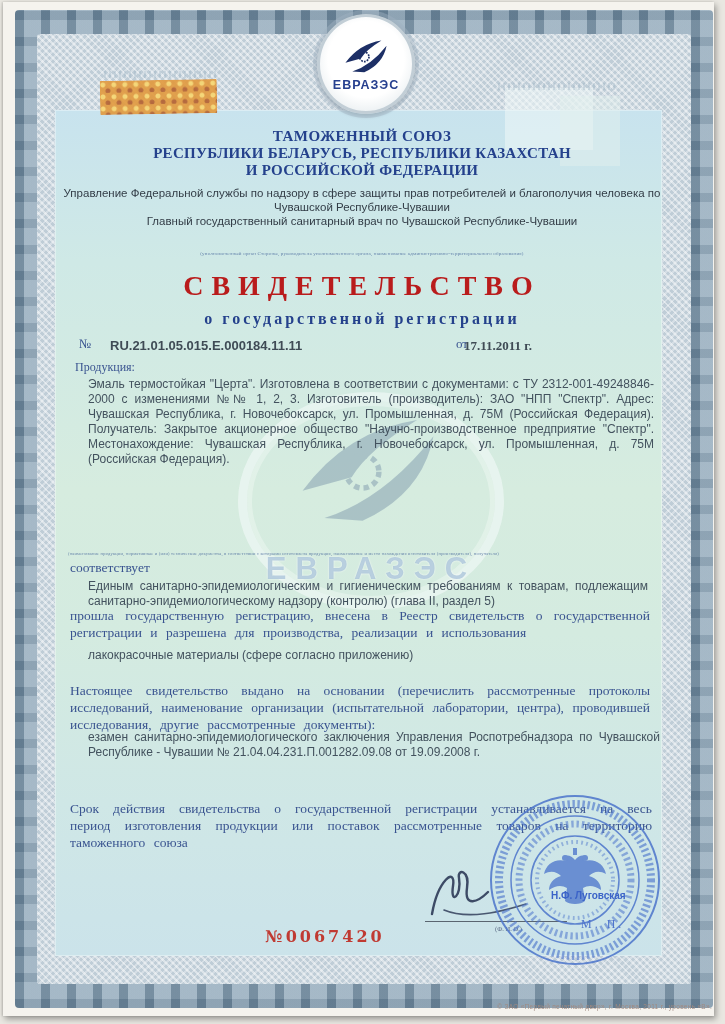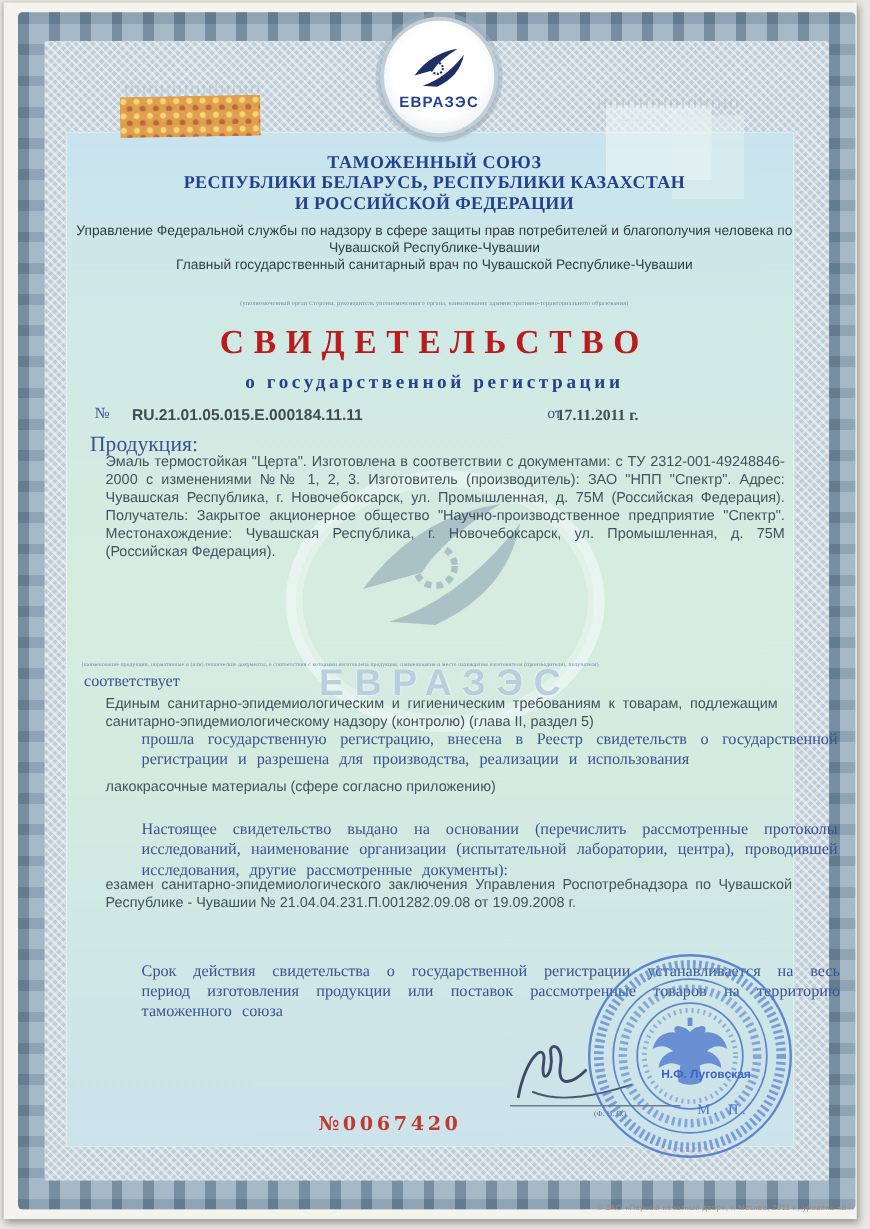--- a/index.html
+++ b/index.html
@@ -31,21 +31,21 @@
   .hdr1{font-size:15px;letter-spacing:.5px;font-family:Liberation Serif, serif;}
   .hdr2{font-size:15px;letter-spacing:.3px;}
   .orgline{font-size:11.5px;line-height:14px;color:#323c46;}
   .tinycap{font-size:5px;color:#4a6a9c;letter-spacing:.2px;white-space:nowrap;overflow:hidden;opacity:.8;}
   .title-main{font-size:28px;letter-spacing:8px;color:#b91c1c;text-align:center;}
   .title-sub{font-size:16px;letter-spacing:3px;color:#24418c;margin-top:8px;}
   .numrow span{position:absolute;white-space:nowrap;}
   .lbl{font-size:13px;color:#3a5490;}
   .val{font-family:"Liberation Sans",sans-serif;font-weight:bold;font-size:13px;color:#3f4b55;}
   .body-sans{font-size:12px;line-height:15px;color:#43525e;text-align:justify;}
-  .body-serif{font-size:13.5px;line-height:17px;color:#3a5490;text-align:justify;word-spacing:5px;margin-left:48px;}
+  .body-serif{font-size:13.5px;line-height:17px;color:#3a5490;text-align:justify;word-spacing:5px;}
   .siglabel{font-size:11px;line-height:14px;color:#3a5490;text-align:justify;word-spacing:2px;}
   .serial{font-family:"DejaVu Serif",serif;font-weight:bold;font-size:16px;letter-spacing:3px;color:#c03a32;}
   .footer{font-family:"Liberation Sans",sans-serif;font-size:6.5px;color:#a08a80;letter-spacing:.3px;}
   
   .logo{position:absolute;left:317px;top:14px;width:92px;height:94px;z-index:10;
         background:radial-gradient(circle at 50% 45%, #ffffff 55%, #eef2f4 75%, #dde5ea 100%);
         border-radius:50%;border:3px solid #c2ced6;
         box-shadow:0 0 0 4px rgba(160,178,192,.45), 0 2px 4px rgba(0,0,0,.2);
         display:flex;flex-direction:column;align-items:center;justify-content:center;}
   .logo-text{font-family:"Liberation Sans",sans-serif;font-weight:bold;font-size:12.5px;color:#27408f;letter-spacing:1px;margin-top:2px;}
@@ -114,21 +114,21 @@
     <div class="serifb title-sub">о государственной регистрации</div>
   </div>
 
   <div class="blk numrow" style="left:0;top:336px;width:725px;height:20px;">
     <span class="lbl" style="left:79px;top:0;">№</span>
     <span class="val" style="left:110px;top:2px;">RU.21.01.05.015.E.000184.11.11</span>
     <span class="lbl" style="left:456px;top:0;">от</span>
     <span class="val" style="left:464px;top:2px;font-family:Liberation Serif, serif;">17.11.2011 г.</span>
   </div>
 
-  <div class="blk lbl" style="left:75px;top:360px;font-size:18px;">Продукция:</div>
+  <div class="blk lbl" style="left:75px;top:360px;font-size:12px;">Продукция:</div>
   <div class="blk sans body-sans" style="left:88px;top:377px;width:566px;">Эмаль термостойкая "Церта". Изготовлена в соответствии с документами: с ТУ 2312-001-49248846-2000 с изменениями №№ 1, 2, 3. Изготовитель (производитель): ЗАО "НПП "Спектр". Адрес: Чувашская Республика, г. Новочебоксарск, ул. Промышленная, д. 75М (Российская Федерация). Получатель: Закрытое акционерное общество "Научно-производственное предприятие "Спектр". Местонахождение: Чувашская Республика, г. Новочебоксарск, ул. Промышленная, д. 75М (Российская Федерация).</div>
 
   <div class="blk tinycap" style="left:68px;top:551px;width:590px;font-size:4.5px;">(наименование продукции, нормативные и (или) технические документы, в соответствии с которыми изготовлена продукция, наименование и место нахождения изготовителя (производителя), получателя)</div>
   <div class="blk lbl" style="left:70px;top:560px;font-size:13.5px;">соответствует</div>
   <div class="blk sans body-sans" style="left:88px;top:579px;width:560px;">Единым санитарно-эпидемиологическим и гигиеническим требованиям к товарам, подлежащим санитарно-эпидемиологическому надзору (контролю) (глава II, раздел 5)</div>
 
   <div class="blk body-serif" style="left:70px;top:607px;width:580px;">прошла государственную регистрацию, внесена в Реестр свидетельств о государственной регистрации и разрешена для производства, реализации и использования</div>
   <div class="blk sans body-sans" style="left:88px;top:648px;width:560px;">лакокрасочные материалы (сфере согласно приложению)</div>
 
   <div class="blk body-serif" style="left:70px;top:682px;width:580px;">Настоящее свидетельство выдано на основании (перечислить рассмотренные протоколы исследований, наименование организации (испытательной лаборатории, центра), проводившей исследования, другие рассмотренные документы):</div>

